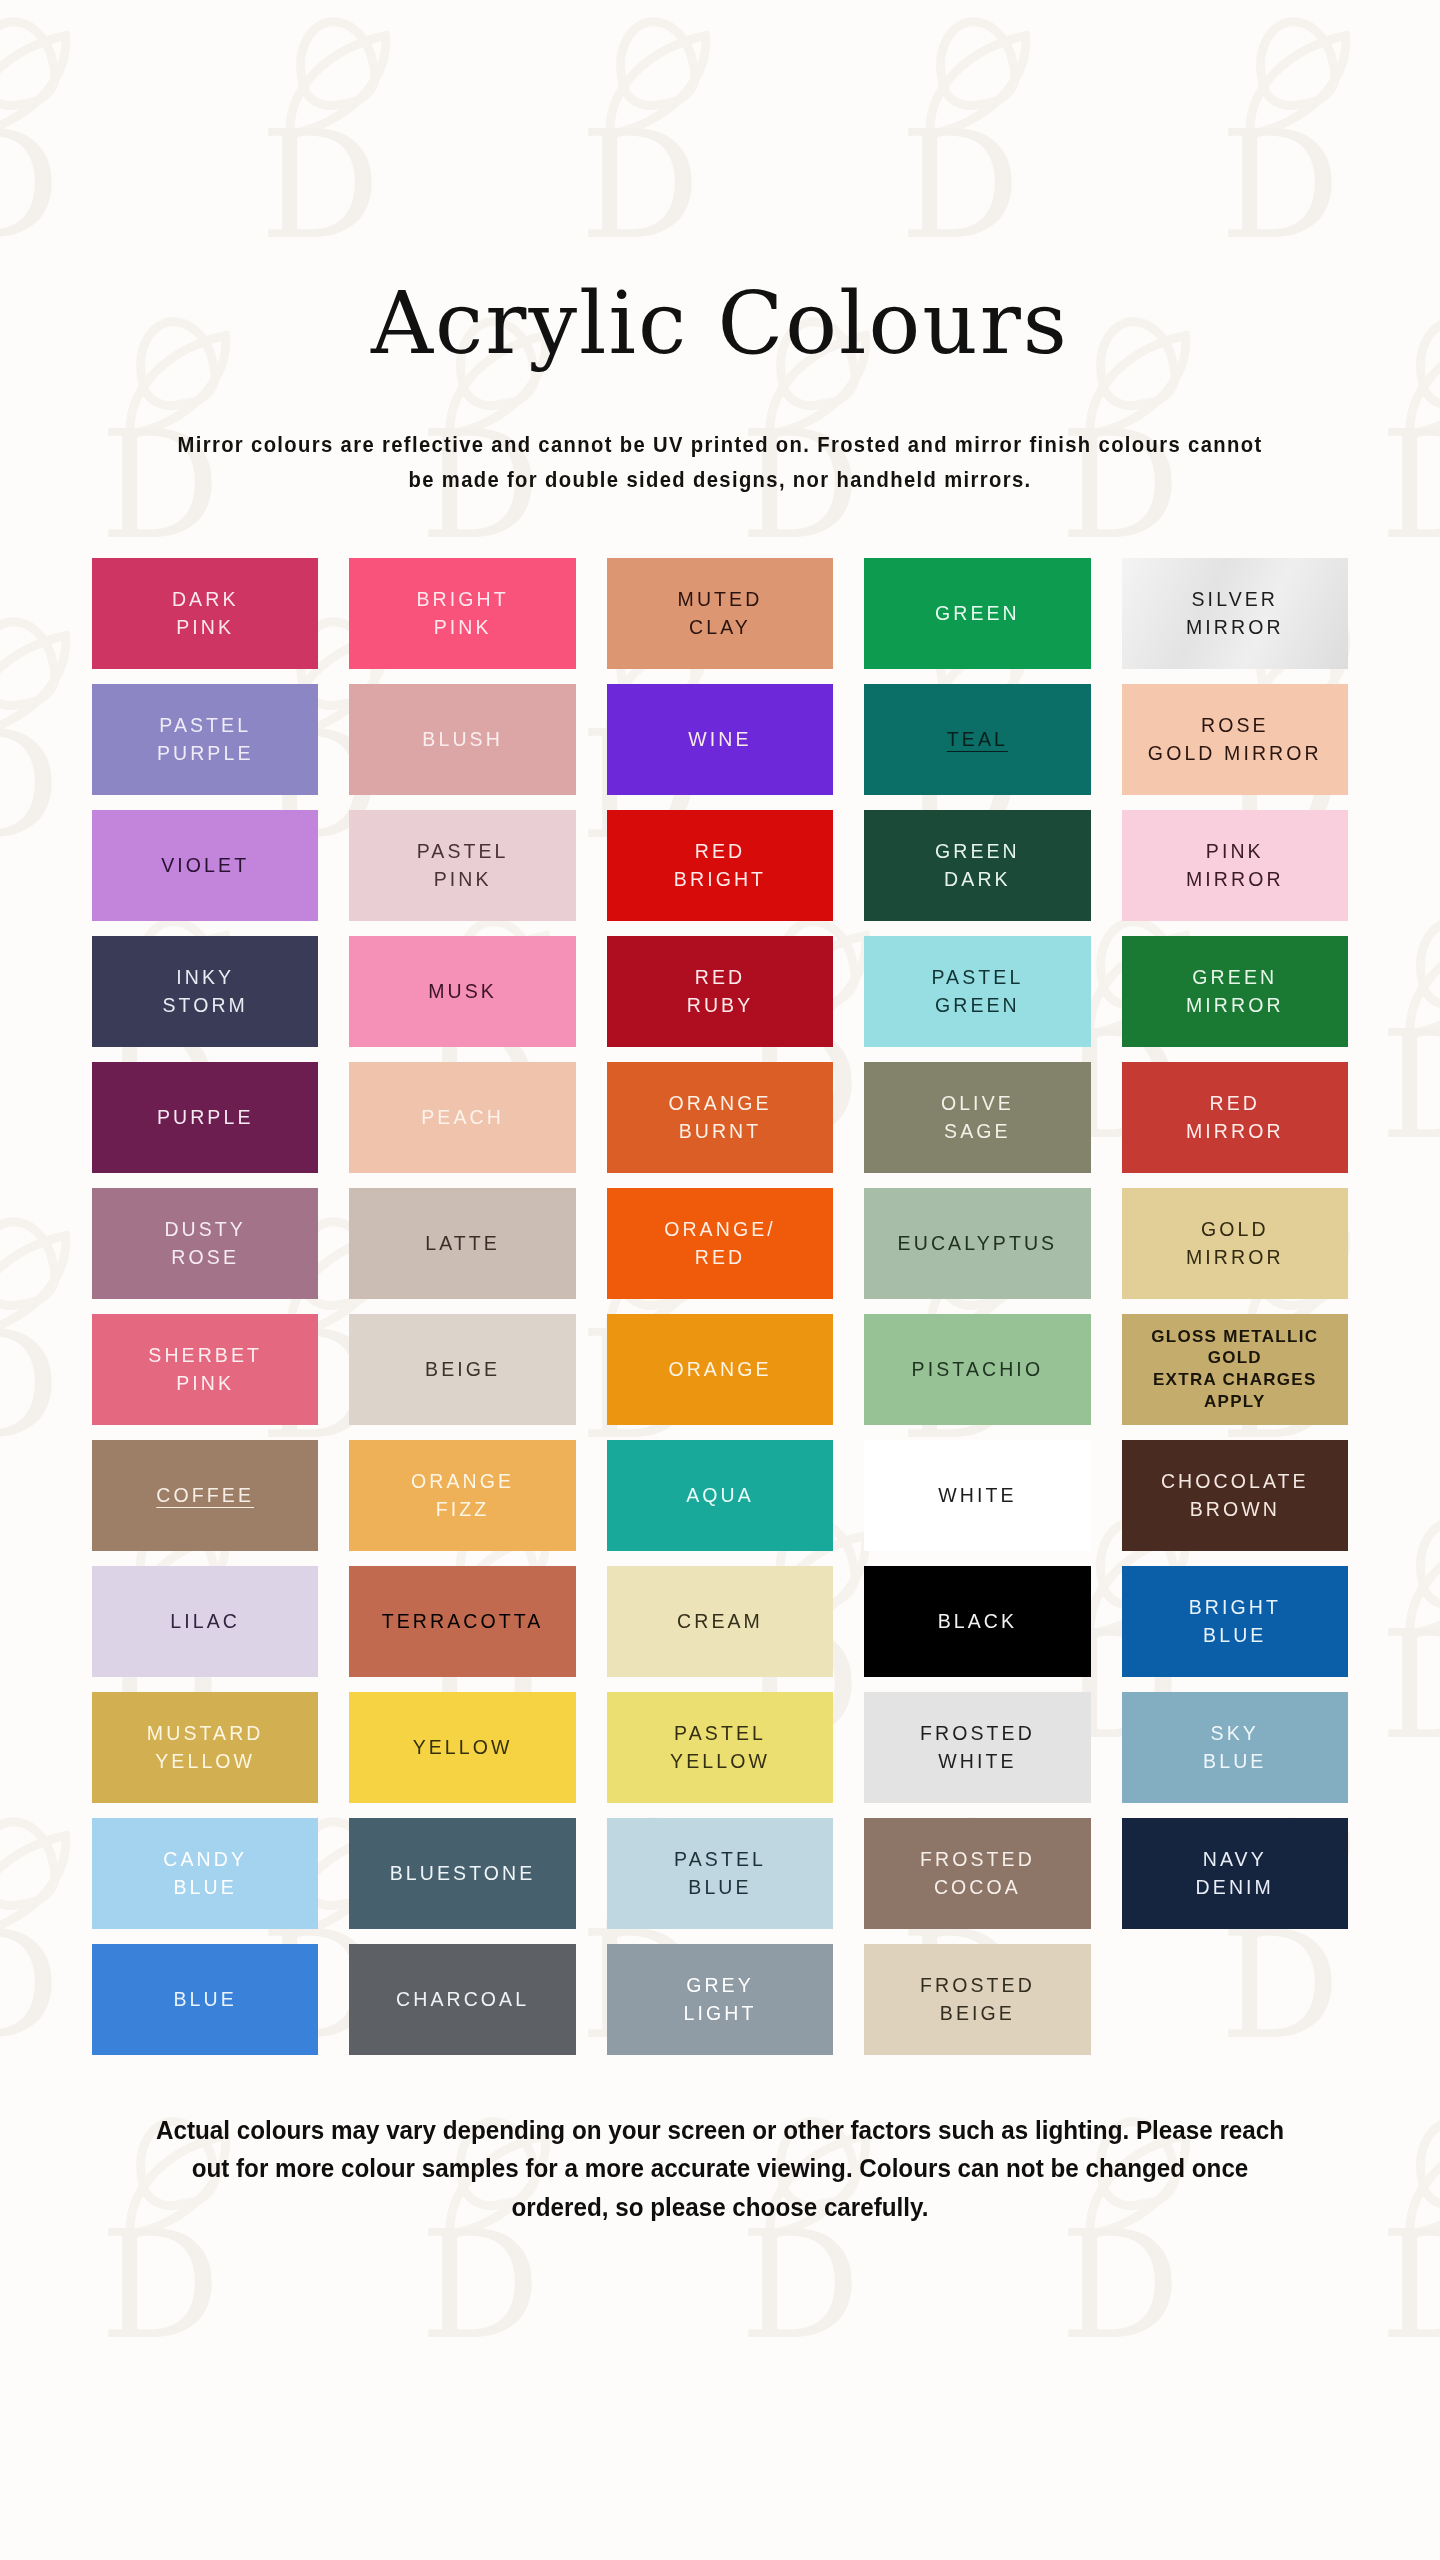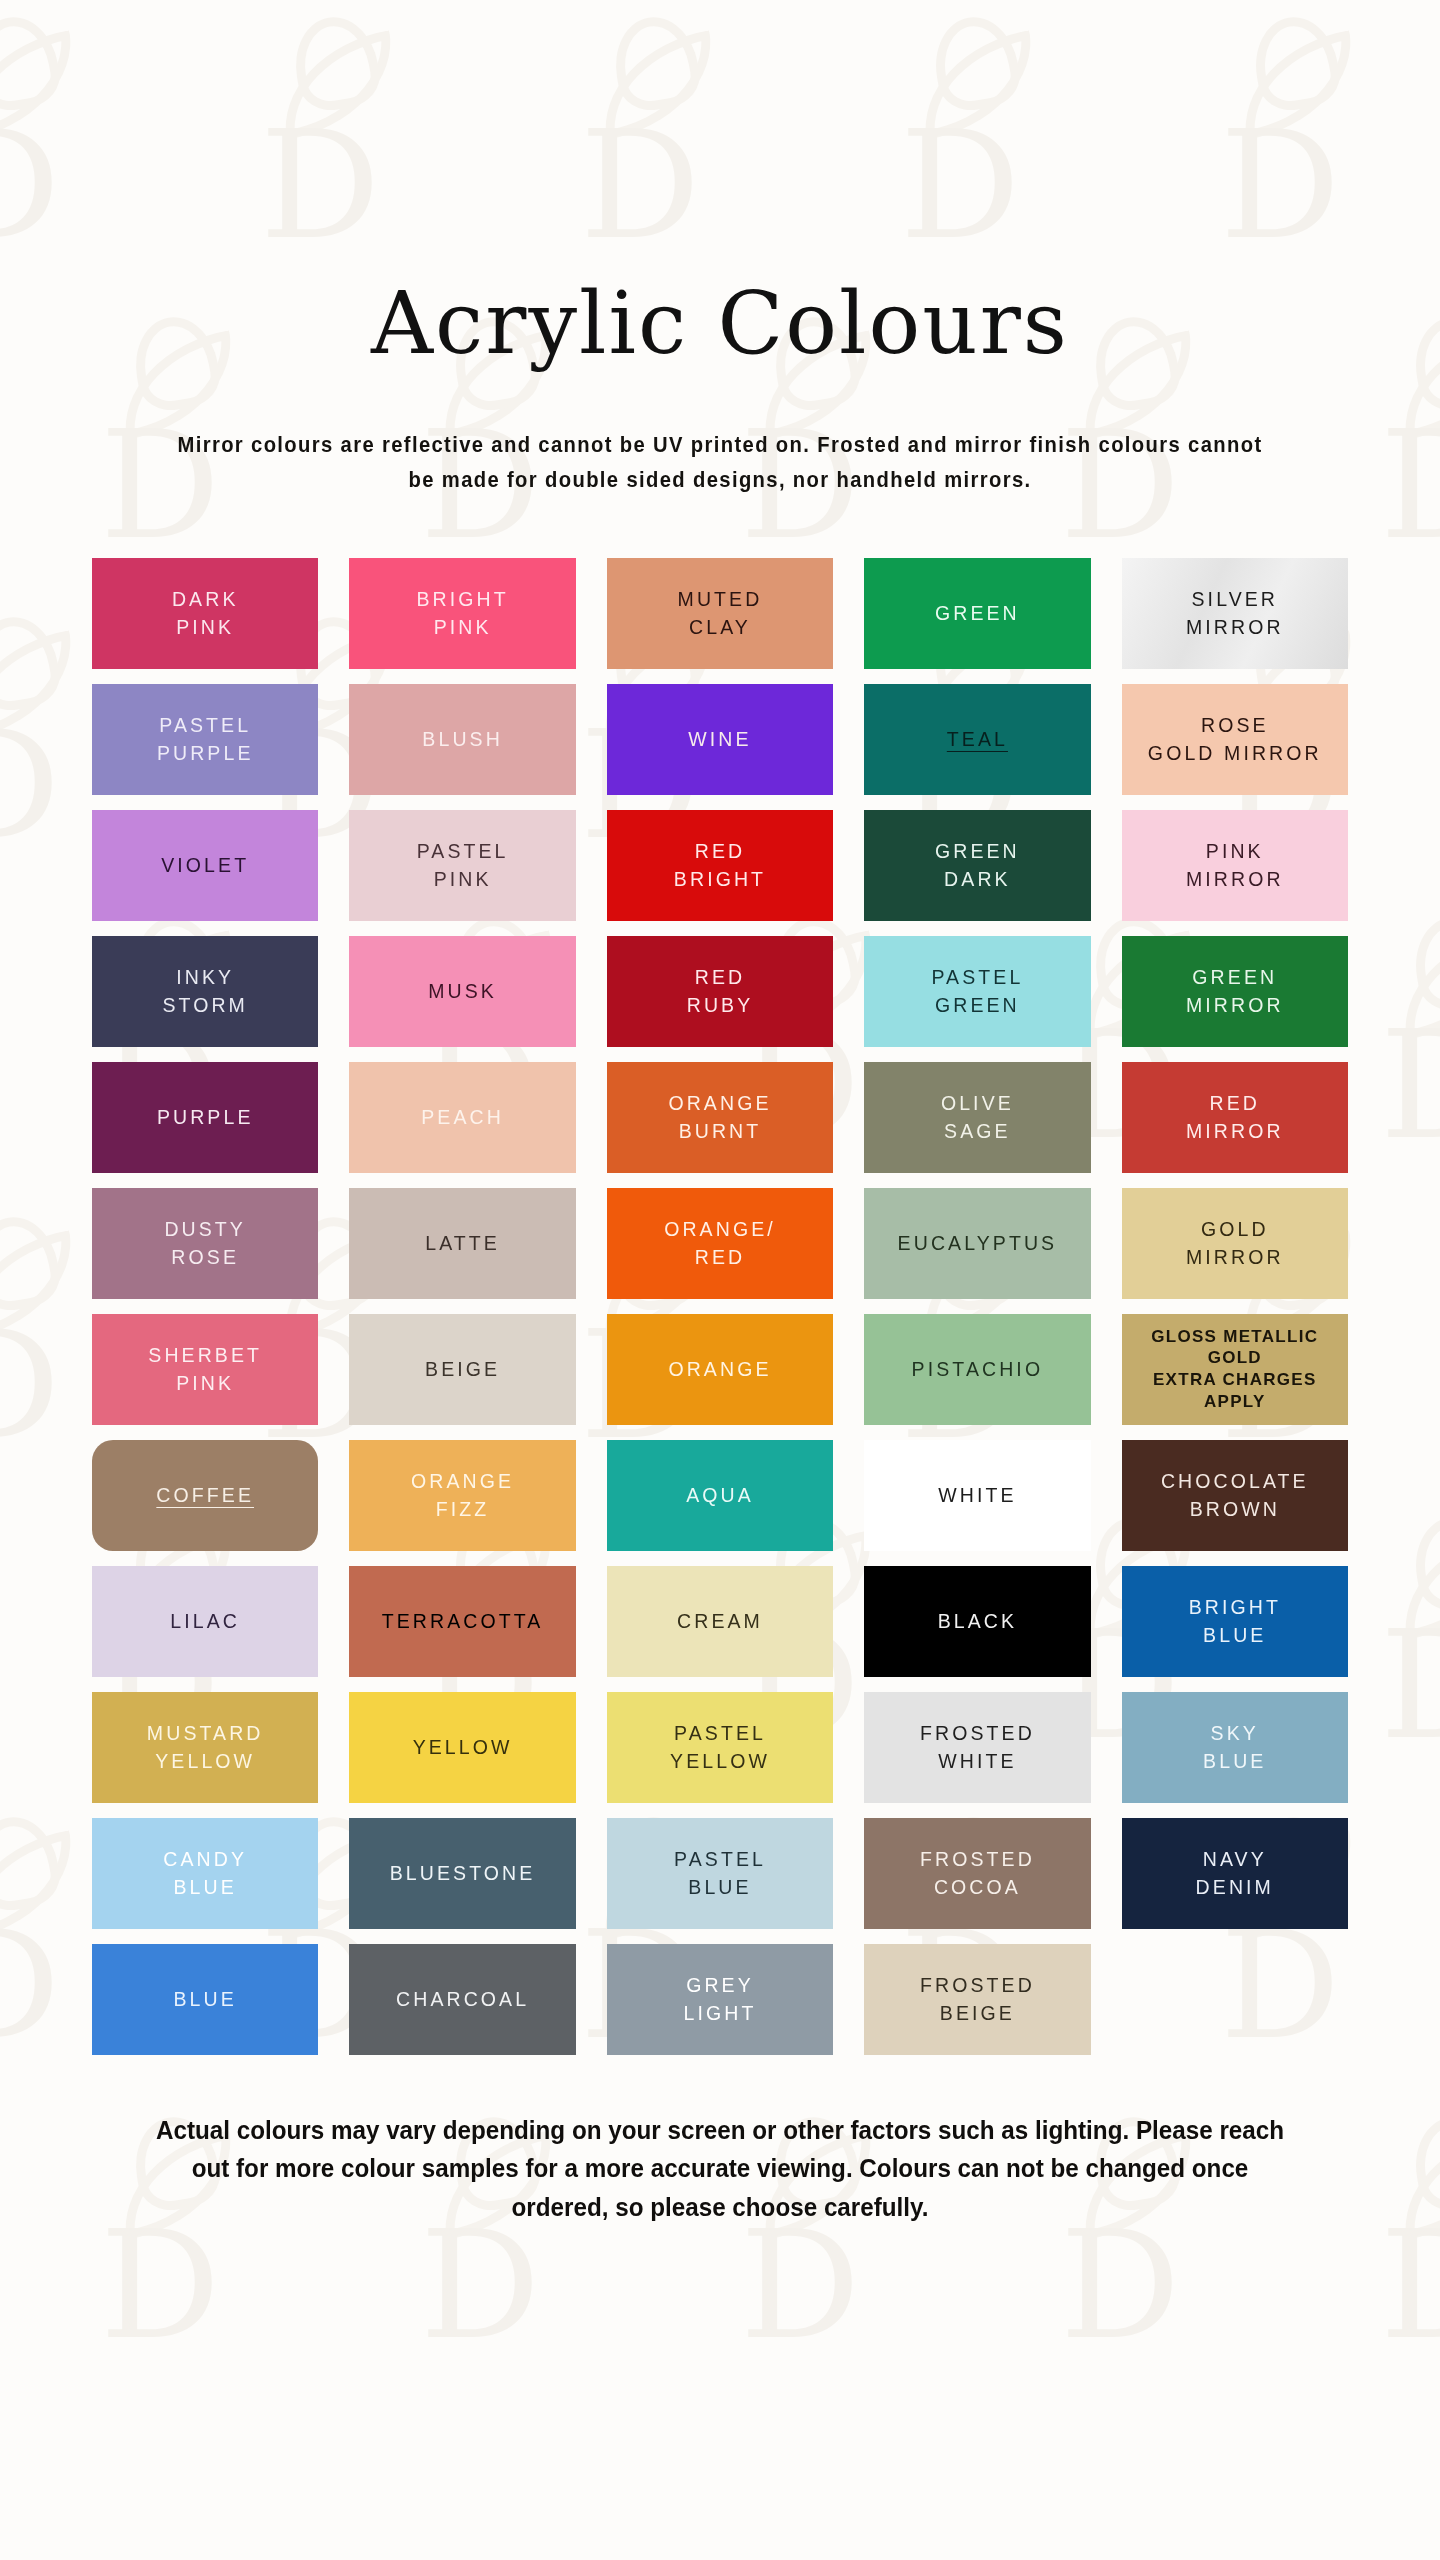--- a/index.html
+++ b/index.html
@@ -333,21 +333,21 @@
       </div>
       <div class="cell" style="background-color: rgb(150, 194, 150);">
         <span class="lbl" style="color: rgb(31, 51, 32);">PISTACHIO</span>
       </div>
       <div class="cell bold" style="background-color: rgb(196, 172, 108);">
         <span class="lbl" style="color: rgb(26, 21, 10);">GLOSS METALLIC
 GOLD
 EXTRA CHARGES
 APPLY</span>
       </div>
-      <div class="cell underline" style="background-color: rgb(156, 127, 102); border-radius: 21px;">
+      <div class="cell underline" style="background-color: rgb(156, 127, 102);">
         <span class="lbl" style="color: rgb(247, 239, 230);">COFFEE</span>
       </div>
       <div class="cell" style="background-color: rgb(238, 177, 88);">
         <span class="lbl" style="color: rgb(255, 246, 230);">ORANGE
 FIZZ</span>
       </div>
       <div class="cell" style="background-color: rgb(24, 169, 155);">
         <span class="lbl" style="color: rgb(233, 250, 247);">AQUA</span>
       </div>
       <div class="cell" style="background-color: rgb(255, 255, 255);">

